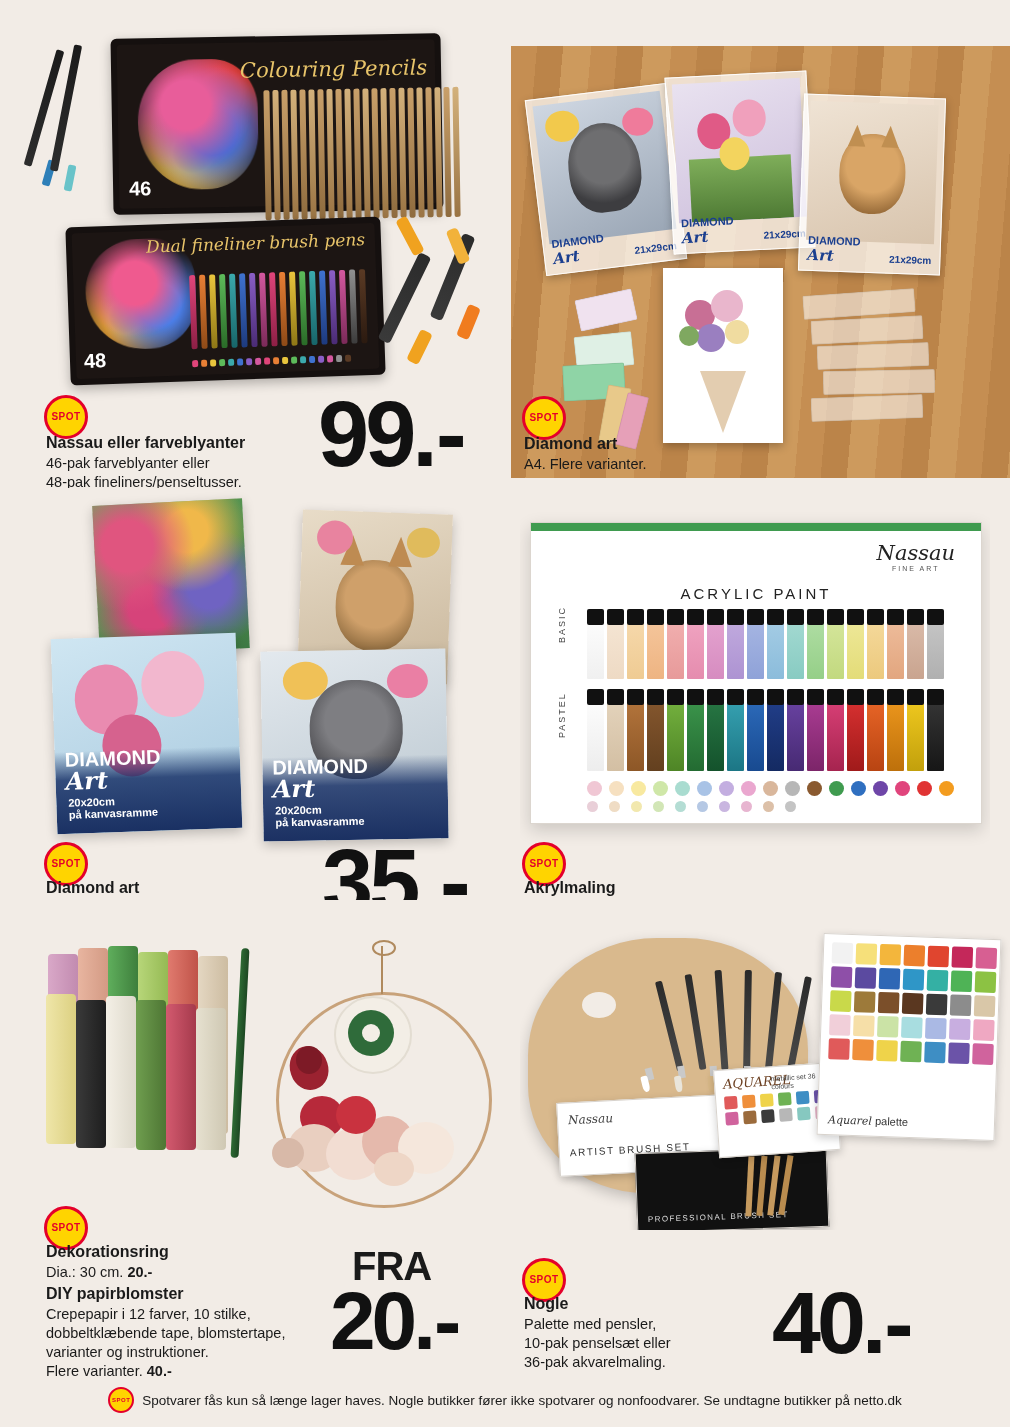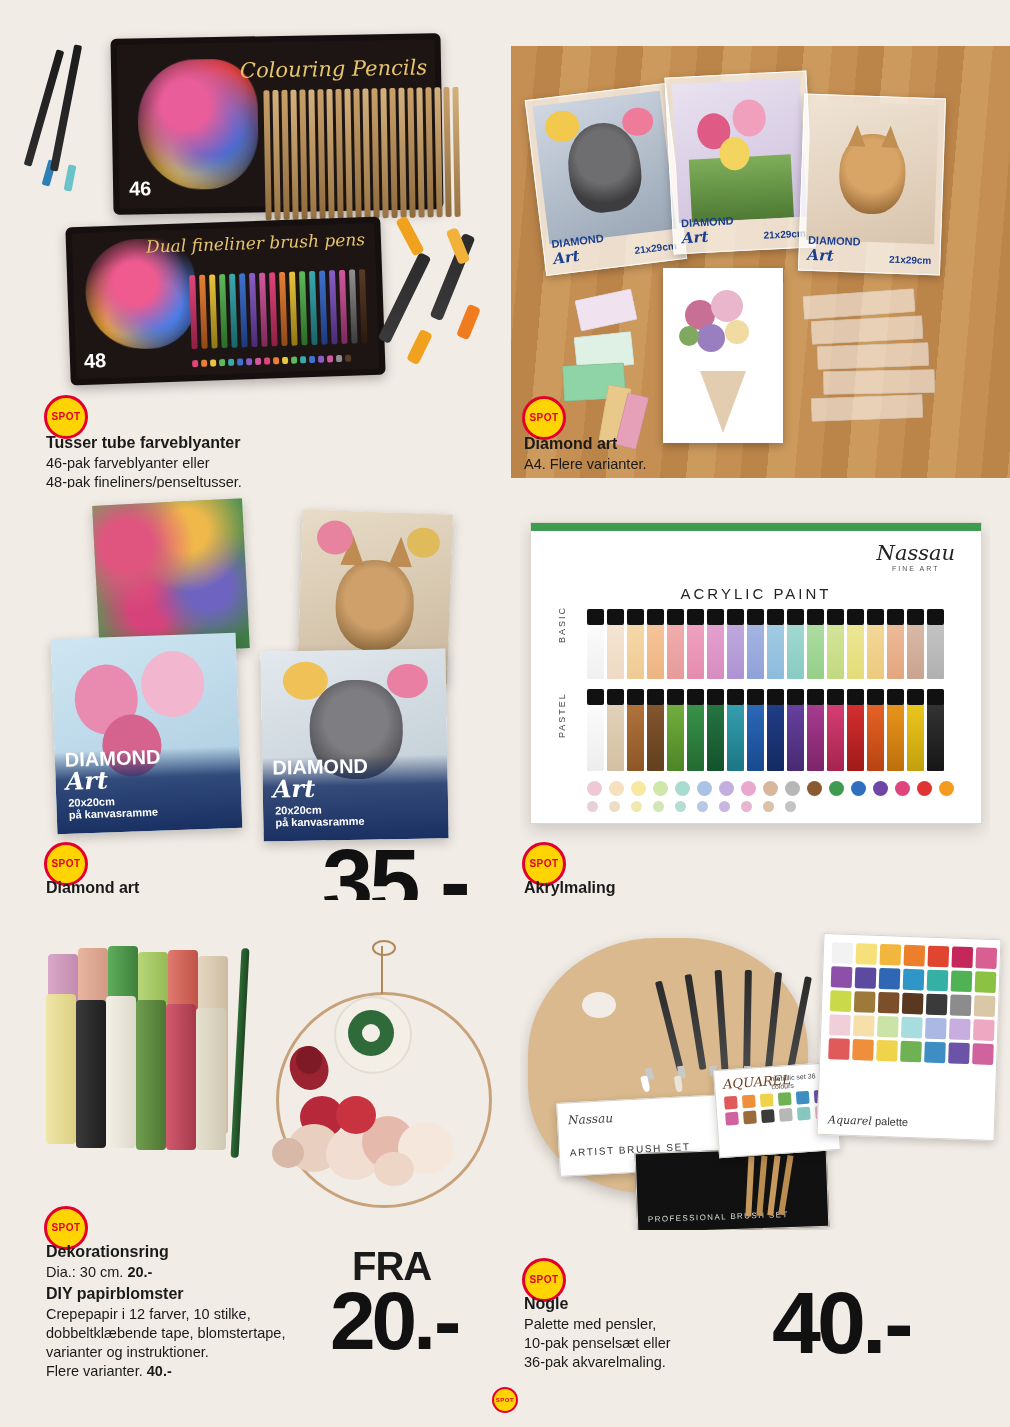--- a/index.html
+++ b/index.html
@@ -224,25 +224,28 @@
     </div>
 
     <div class="marker" style="left:398px;top:250px;width:13px;height:96px;background:linear-gradient(#2b2b2b,#3a3a3a);transform:rotate(26deg);"></div>
     <div class="marker" style="left:413px;top:330px;width:13px;height:34px;background:#f0a21f;transform:rotate(26deg);"></div>
     <div class="marker" style="left:446px;top:232px;width:13px;height:90px;background:linear-gradient(#2b2b2b,#3a3a3a);transform:rotate(22deg);"></div>
     <div class="marker" style="left:462px;top:305px;width:13px;height:34px;background:#f07c1f;transform:rotate(22deg);"></div>
     <div class="marker" style="left:404px;top:216px;width:12px;height:40px;background:#f0a21f;transform:rotate(-28deg);"></div>
     <div class="marker" style="left:452px;top:228px;width:12px;height:36px;background:#f2b23a;transform:rotate(-22deg);"></div>
   </div>
 
+  <div class="block price" style="left:318px;top:398px;font-size:92px;">
+    <span>99</span><span class="dash">.-</span>
+  </div>
   <div class="block spot-badge" style="left:44px;top:395px;">
     <span>SPOT</span>
   </div>
   <div class="block" style="left:46px;top:433px;width:270px;">
-    <p class="prod-title">Tusser tube farveblyanter</p>
+    <p class="prod-title">Nassau eller farveblyanter</p>
     <p class="prod-desc">46-pak farveblyanter eller</p>
     <p class="prod-desc">48-pak fineliners/penseltusser.</p>
   </div>
 
   <div class="photo p2">
 
     <div class="pack" style="left:24px;top:45px;width:140px;height:175px;transform:rotate(-7deg);">
       <div class="pack-img" style="background:linear-gradient(160deg,#cfd7e2,#9aa6b5);">
         <div style="position:absolute;left:22%;top:18%;width:56%;height:64%;border-radius:48% 48% 42% 42%;background:radial-gradient(circle at 50% 38%,#6e6e70 0 40%,#3d3d40 70%);"></div>
         <div style="position:absolute;left:8%;top:6%;width:26%;height:22%;border-radius:50%;background:#f2c94c;"></div>
@@ -679,15 +682,16 @@
     <p class="prod-title">Nogle</p>
     <p class="prod-desc">Palette med pensler,</p>
     <p class="prod-desc">10-pak penselsæt eller</p>
     <p class="prod-desc">36-pak akvarelmaling.</p>
   </div>
 
   <div class="footer">
     <div class="spot-badge">
       <span>SPOT</span>
     </div>
+    <span>Spotvarer fås kun så længe lager haves. Nogle butikker fører ikke spotvarer og nonfoodvarer. Se undtagne butikker på netto.dk</span>
   </div>
 
 </div>
 
 </body></html>

